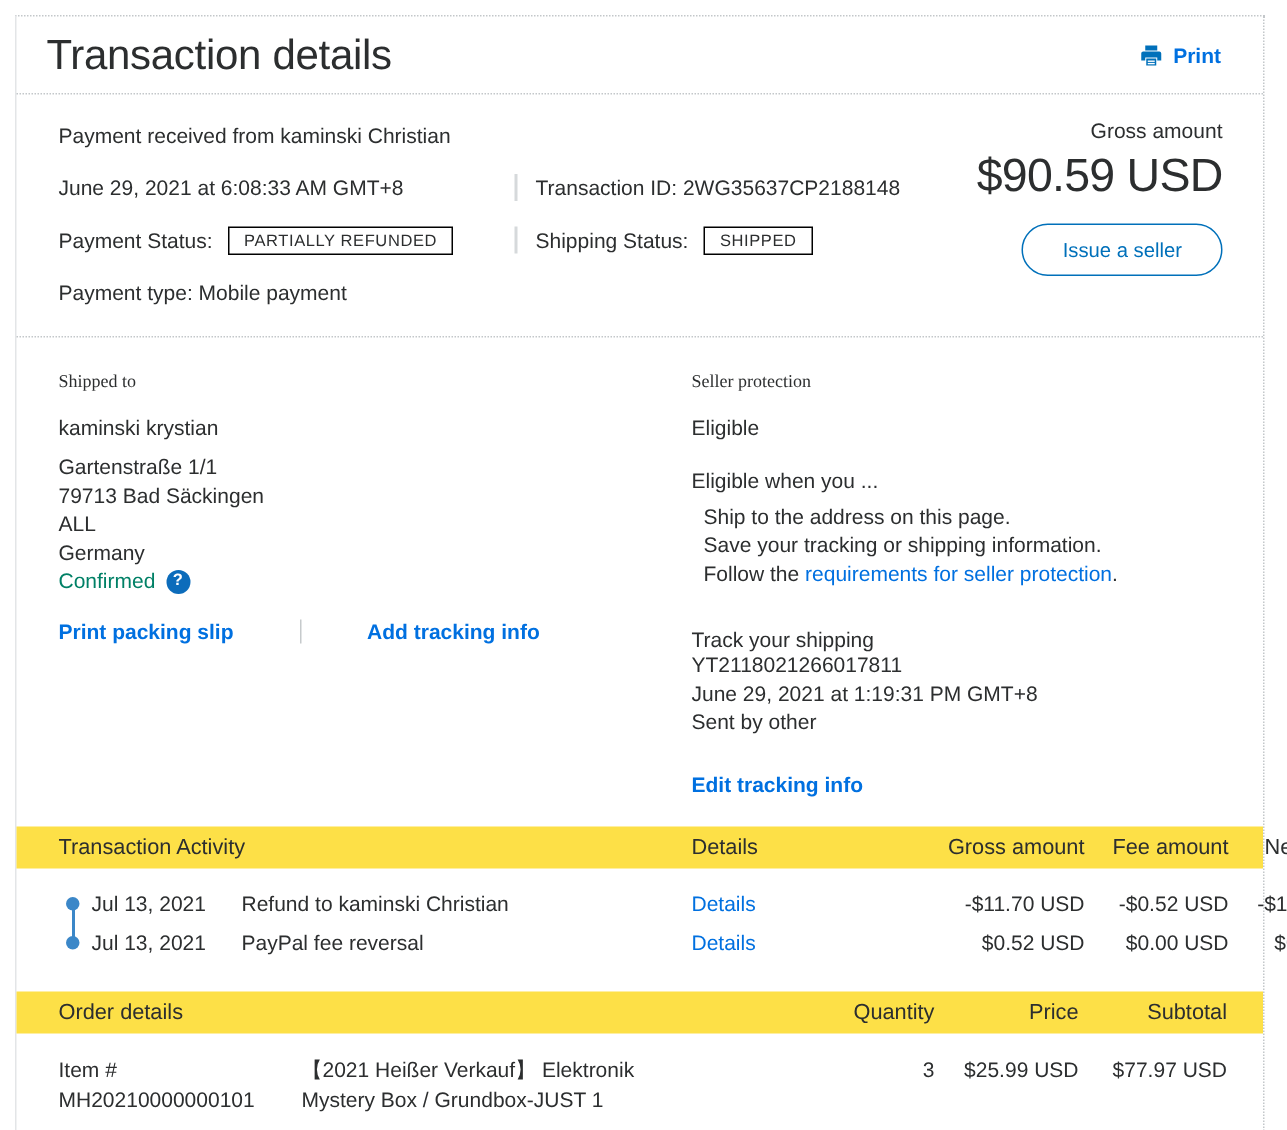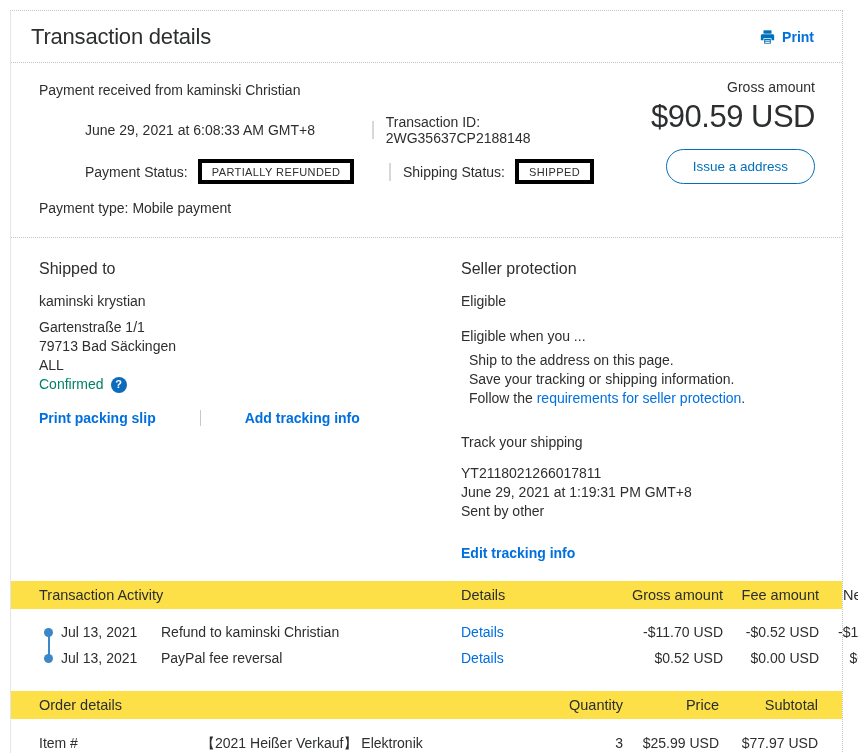--- a/index.html
+++ b/index.html
@@ -16,68 +16,68 @@
     border-top: 1px dotted #c3c7ca;
     border-right: 1px dotted #c3c7ca;
     border-left: 1px solid #e3e5e7;
   }
   
   .card-header {
     height: 52px; display: flex; align-items: center; justify-content: space-between;
     padding: 0 28px 0 20px;
     border-bottom: 1px dotted #c3c7ca;
   }
-  .page-title { font-size: 22px; font-weight: 400; color: #2c2e2f; letter-spacing: -0.2px; }
+  .page-title { font-size: 28px; font-weight: 400; color: #2c2e2f; letter-spacing: -0.2px; }
   .print-btn {
     display: flex; align-items: center; gap: 6px;
     color: #0070e0; font-weight: 700; font-size: 14px; cursor: pointer;
     background: none; border: none; font-family: inherit;
   }
   
   .summary { display: flex; justify-content: space-between; padding: 14px 27px 18px 28px; }
   .summary-left { flex: 1; }
   .sum-line { display: flex; align-items: center; margin-top: 13px; min-height: 22px; }
   .sum-line:first-child { margin-top: 2px; }
-  .sum-cell-a { width: 304px; display: flex; align-items: center; margin-left: 46px; }
+  .sum-cell-a { width: 304px; display: flex; align-items: center; }
   .vsep { width: 2px; height: 18px; background: #d6d9db; margin-right: 12px; }
   .hsep { width: 1px; height: 16px; background: #c6cacc; margin: 0 12px; }
   .status-badge {
-    display: inline-block; border: 4px solid #000000; padding: 3px 10px 2px;
+    display: inline-block; border: 1px solid #000000; padding: 3px 10px 2px;
     font-size: 11px; letter-spacing: 0.4px; margin-left: 10px; color: #2c2e2f;
     background: #fff;
   }
   .summary-right { width: 200px; text-align: right; }
   .gross-label { font-size: 14px; margin-top: 2px; }
   .gross-amount { font-size: 31px; font-weight: 400; margin-top: 4px; letter-spacing: -0.5px; }
   .refund-btn {
     margin-top: 14px; padding: 9px 26px; border: 1px solid #0070ba; border-radius: 20px;
     background: #fff; color: #0070ba; font-size: 13.5px; font-family: inherit; cursor: pointer;
   }
   
   .two-col { display: flex; padding: 8px 27px 0 28px; }
   .col-left { width: 422px; }
   .col-right { flex: 1; }
-  .sec-title { font-size: 16px; margin-top: 14px; }
+  .sec-title { font-size: 12px; margin-top: 14px; font-family: Liberation Serif, serif; }
   .ship-name { margin-top: 15px; }
   .addr { margin-top: 9px; line-height: 19px; }
   .confirmed-row { display: flex; align-items: center; gap: 7px; margin-top: 0px; line-height: 19px; }
   .confirmed-text { color: #008066; }
   .help-icon {
     width: 16px; height: 16px; border-radius: 50%; background: #0c6cbb; color: #fff;
     font-size: 11px; font-weight: 700; display: inline-flex; align-items: center; justify-content: center;
     cursor: pointer;
   }
   .links-row { display: flex; align-items: center; margin-top: 16px; gap: 32px; }
   a.plink { color: #0070e0; font-weight: 700; text-decoration: none; cursor: pointer; }
   .eligible { margin-top: 15px; }
   .when-title { margin-top: 19px; }
   .conditions { margin-top: 7px; margin-left: 8px; line-height: 19px; }
   .cond-link { color: #0070e0; text-decoration: none; cursor: pointer; }
   .track-title { margin-top: 26px; }
-  .track-block { margin-top: 14px; line-height: 19px; }
+  .track-block { margin-top: 0; line-height: 19px; }
   .edit-link { display: inline-block; margin-top: 24px; }
   
   .strip {
     background: #fde047; height: 28px; display: grid; align-items: center;
     padding: 0 27px 0 28px; font-size: 14.5px;
   }
   .activity-grid { grid-template-columns: 422px 100px 162px 96px 99px; }
   .order-grid { grid-template-columns: 424px 160px 96px 99px; }
   .r { text-align: right; }
   .activity-strip { margin-top: 20px; }
@@ -127,34 +127,35 @@
         </div>
         <div class="vsep"></div>
         <span>Shipping Status:</span>
         <span class="status-badge">SHIPPED</span>
       </div>
       <div class="sum-line">Payment type: Mobile payment</div>
     </div>
     <div class="summary-right">
       <div class="gross-label">Gross amount</div>
       <div class="gross-amount">$90.59 USD</div>
-      <button class="refund-btn">Issue a address</button>
+      <button class="refund-btn">Issue a seller</button>
     </div>
   </div>
 
   <div style="border-top:1px dotted #c3c7ca;"></div>
 
   <div class="two-col">
     <div class="col-left">
       <div class="sec-title">Shipped to</div>
       <div class="ship-name">kaminski krystian</div>
       <div class="addr">
         <div>Gartenstraße 1/1</div>
         <div>79713 Bad Säckingen</div>
         <div>ALL</div>
+        <div>Germany</div>
         <div class="confirmed-row">
           <span class="confirmed-text">Confirmed</span>
           <span class="help-icon">?</span>
         </div>
       </div>
       <div class="links-row">
         <a class="plink">Print packing slip</a>
         <span class="hsep"></span>
         <a class="plink">Add tracking info</a>
       </div>

